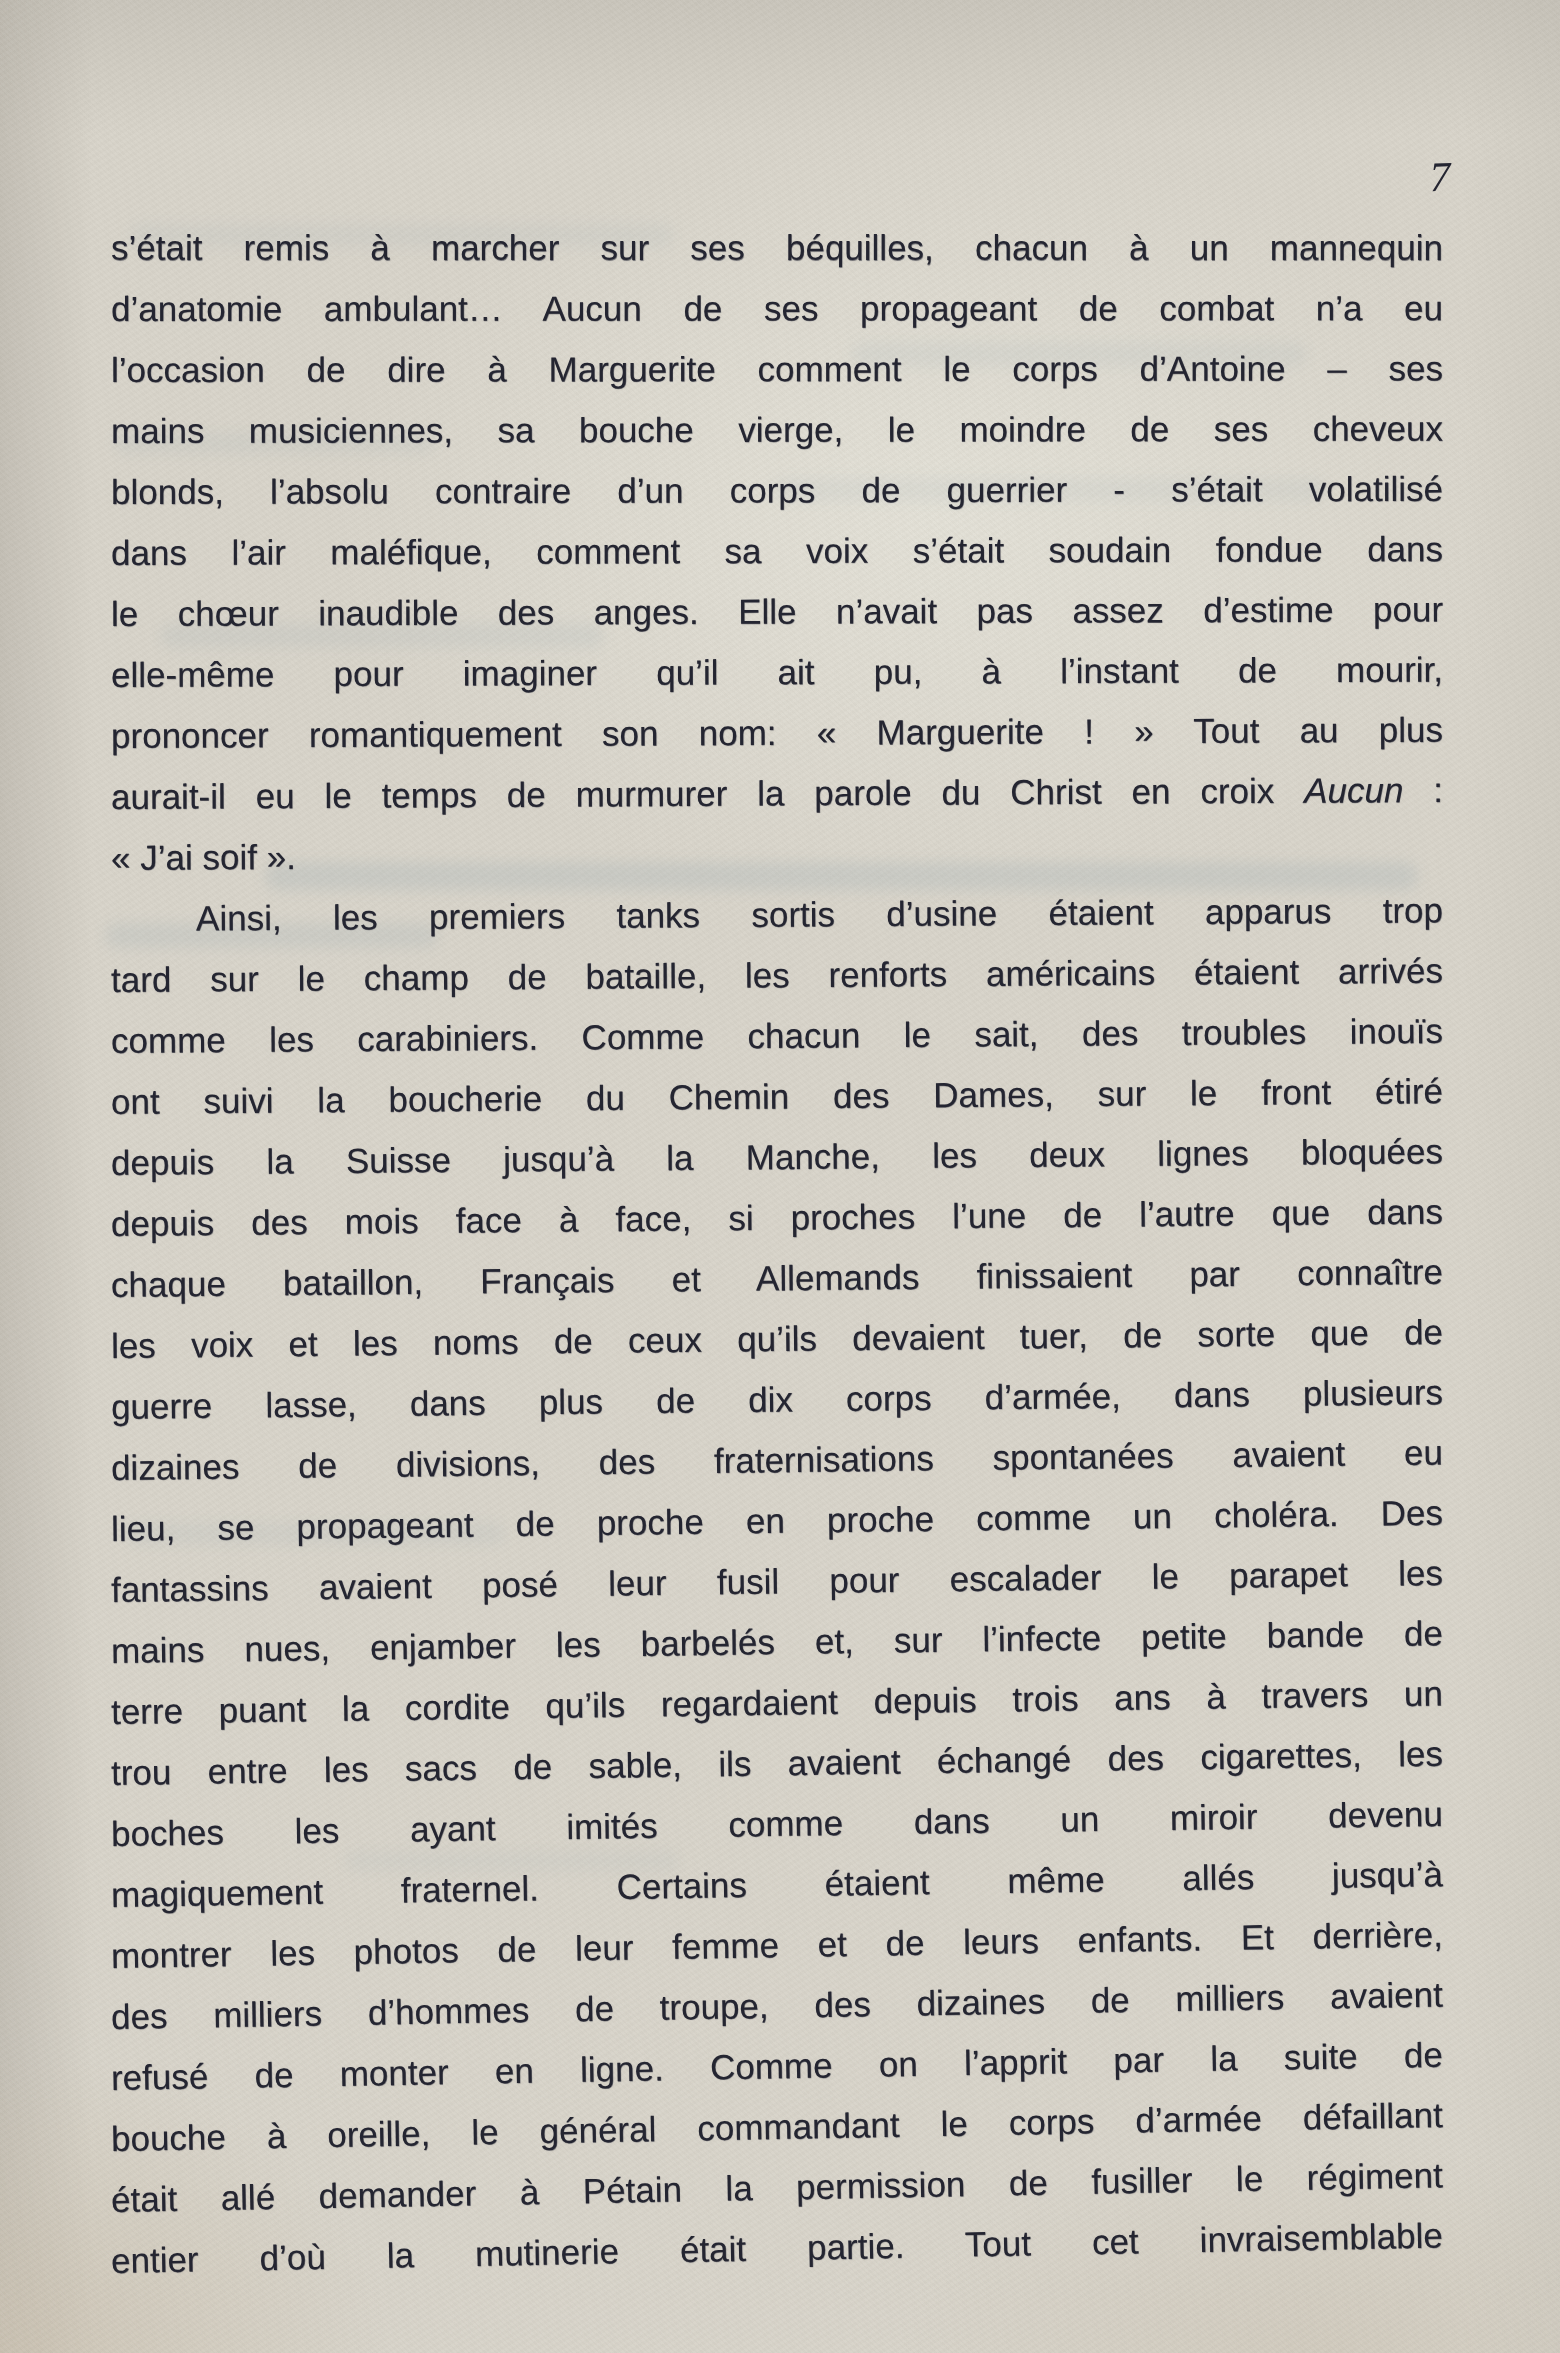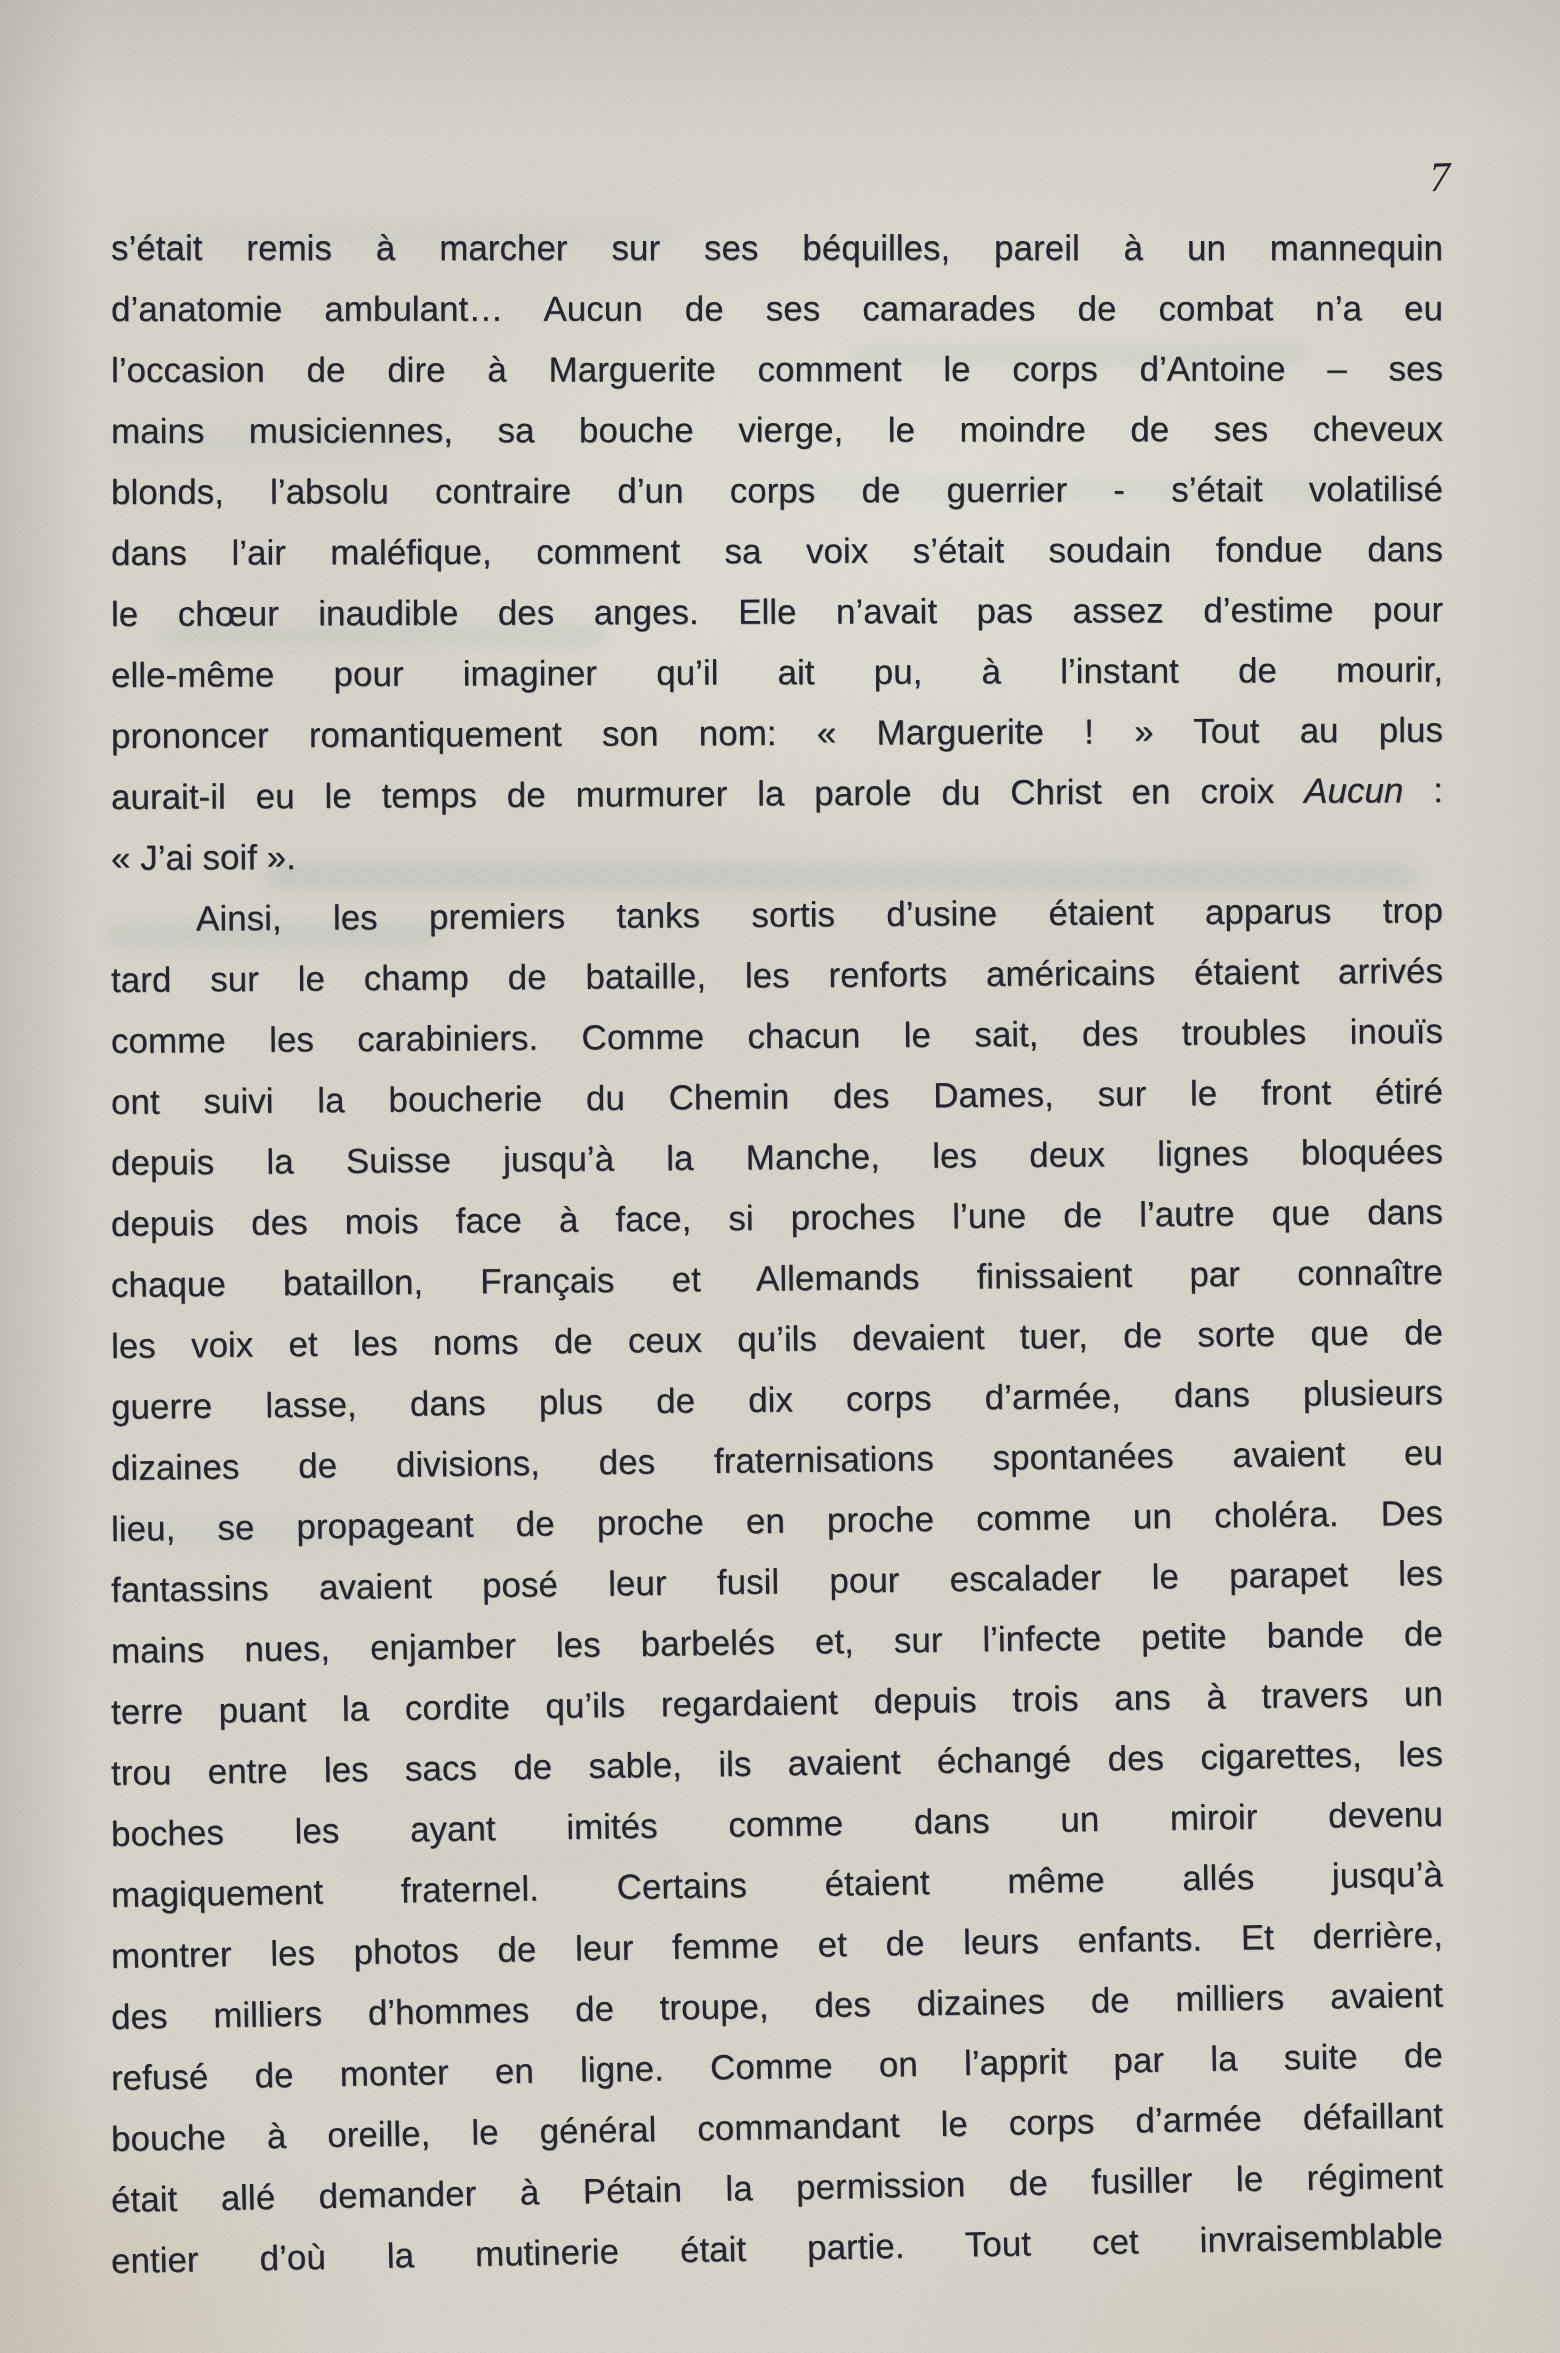--- a/index.html
+++ b/index.html
@@ -75,22 +75,22 @@
   <div class="smudge" style="left: 265px; top: 862px; width: 1153px; height: 28px; opacity: 0.2;"></div>
     <div class="smudge" style="left: 105px; top: 923px; width: 333px; height: 25px; opacity: 0.16;"></div>
     <div class="smudge" style="left: 160px; top: 623px; width: 444px; height: 25px; opacity: 0.12;"></div>
     <div class="smudge" style="left: 114px; top: 432px; width: 321px; height: 22px; opacity: 0.1;"></div>
     <div class="smudge" style="left: 771px; top: 478px; width: 555px; height: 23.4px; opacity: 0.09;"></div>
     <div class="smudge" style="left: 851px; top: 342px; width: 456px; height: 25px; opacity: 0.1;"></div>
     <div class="smudge" style="left: 123px; top: 1522px; width: 382px; height: 23.4px; opacity: 0.1;"></div>
     <div class="smudge" style="left: 345px; top: 1850px; width: 333px; height: 22px; opacity: 0.08;"></div>
     <div class="smudge" style="left: 130px; top: 223px; width: 543px; height: 25px; opacity: 0.09;"></div>
     <div class="text-block" id="text-block">
-      <div class="line" style="transform: rotate(0deg);">s’était remis à marcher sur ses béquilles, pareil à un mannequin</div>
-      <div class="line" style="transform: rotate(-0.033deg);">d’anatomie ambulant… Aucun de ses camarades de combat n’a eu</div>
+      <div class="line" style="transform: rotate(0deg);">s’était remis à marcher sur ses béquilles, chacun à un mannequin</div>
+      <div class="line" style="transform: rotate(-0.033deg);">d’anatomie ambulant… Aucun de ses propageant de combat n’a eu</div>
       <div class="line" style="transform: rotate(-0.067deg);">l’occasion de dire à Marguerite comment le corps d’Antoine – ses</div>
       <div class="line" style="transform: rotate(-0.1deg);">mains musiciennes, sa bouche vierge, le moindre de ses cheveux</div>
       <div class="line" style="transform: rotate(-0.133deg);">blonds, l’absolu contraire d’un corps de guerrier - s’était volatilisé</div>
       <div class="line" style="transform: rotate(-0.167deg);">dans l’air maléfique, comment sa voix s’était soudain fondue dans</div>
       <div class="line" style="transform: rotate(-0.2deg);">le chœur inaudible des anges. Elle n’avait pas assez d’estime pour</div>
       <div class="line" style="transform: rotate(-0.233deg);">elle-même pour imaginer qu’il ait pu, à l’instant de mourir,</div>
       <div class="line" style="transform: rotate(-0.267deg);">prononcer romantiquement son nom: « Marguerite ! » Tout au plus</div>
       <div class="line" style="transform: rotate(-0.3deg);">aurait-il eu le temps de murmurer la parole du Christ en croix <i>Aucun</i> :</div>
       <div class="line no-justify" style="transform: rotate(-0.333deg);">« J’ai soif ».</div>
       <div class="line indent" style="transform: rotate(-0.367deg);">Ainsi, les premiers tanks sortis d’usine étaient apparus trop</div>

